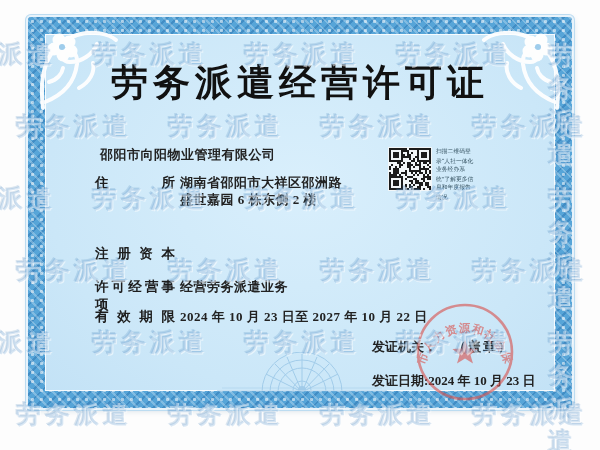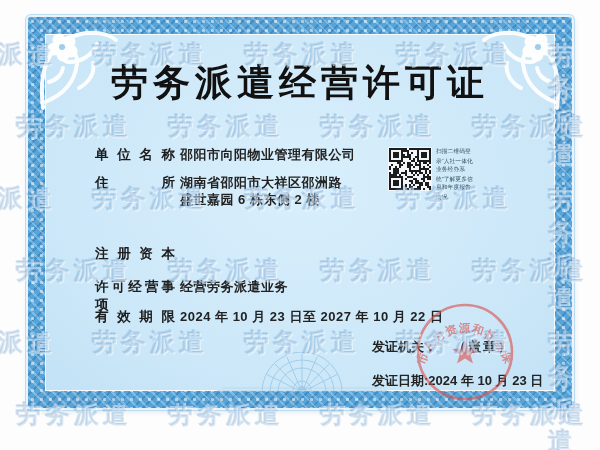--- a/index.html
+++ b/index.html
@@ -18,21 +18,21 @@
           padding:17px; border-radius:3px;
           background-color:#57a5d8;
           background-image:
             radial-gradient(circle, rgba(255,255,255,.55) 1.3px, rgba(255,255,255,0) 2px),
             repeating-linear-gradient(45deg, rgba(255,255,255,.25) 0 2px, rgba(255,255,255,0) 2px 7px),
             repeating-linear-gradient(135deg, rgba(16,86,152,.30) 0 2px, rgba(16,86,152,0) 2px 7px);
           background-size:9px 9px, auto, auto;
           box-shadow:0 0 0 2px #e8f3fb, 0 0 0 3px #bcdcf1, 1px 2px 6px rgba(40,90,140,.25); }
   #cert-inner { position:relative; width:100%; height:100%;
                 background:radial-gradient(ellipse at 50% 42%, #d9effc 0%, #cbe7f8 70%, #c3e2f6 100%);
-                box-shadow:inset 0 0 0 1px rgba(255,255,255,.85); }
+                box-shadow:inset 0 0 0 1px rgba(255,255,255,.85);font-family:Liberation Serif, serif; }
 
   .flourish { position:absolute; z-index:4; }
   #flourish-left  { left:-12px; top:-12px; }
   #flourish-right { right:-12px; top:-12px; transform:scaleX(-1); }
 
   
   #title { position:absolute; left:0; right:0; top:24px; text-align:center; z-index:3;
            font-size:37px; font-weight:900; color:#111; letter-spacing:5px; }
 
   #license-no { position:absolute; top:90px; left:368px; z-index:3;
@@ -109,21 +109,20 @@
             <circle cx="36" cy="20" r="6.5"></circle>
           <circle cx="38" cy="29" r="6.5"></circle>
         </g>
         <circle cx="29" cy="25" r="3" fill="#9fcdec"></circle>
       </svg>
 
       <div id="title">劳务派遣经营许可证</div>
 
 
       <div class="field-row" id="row-0">
-        <div class="field-label">单位名称</div>
         <div class="field-value">邵阳市向阳物业管理有限公司</div>
       </div>
       <div class="field-row" id="row-1">
         <div class="field-label">住所</div>
         <div class="field-value">湖南省邵阳市大祥区邵洲路
 盛世嘉园 6 栋东侧 2 楼</div>
       </div>
       <div class="field-row" id="row-3">
         <div class="field-label">注册资本</div>
       </div>

